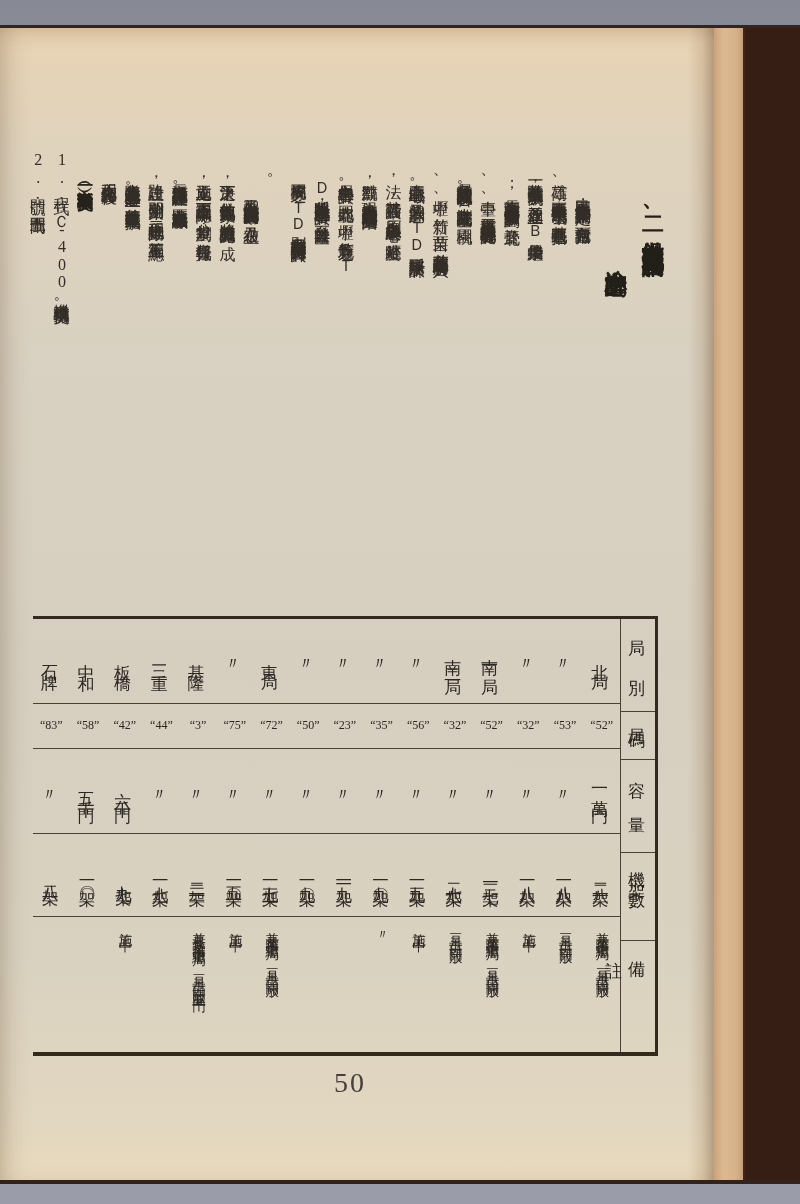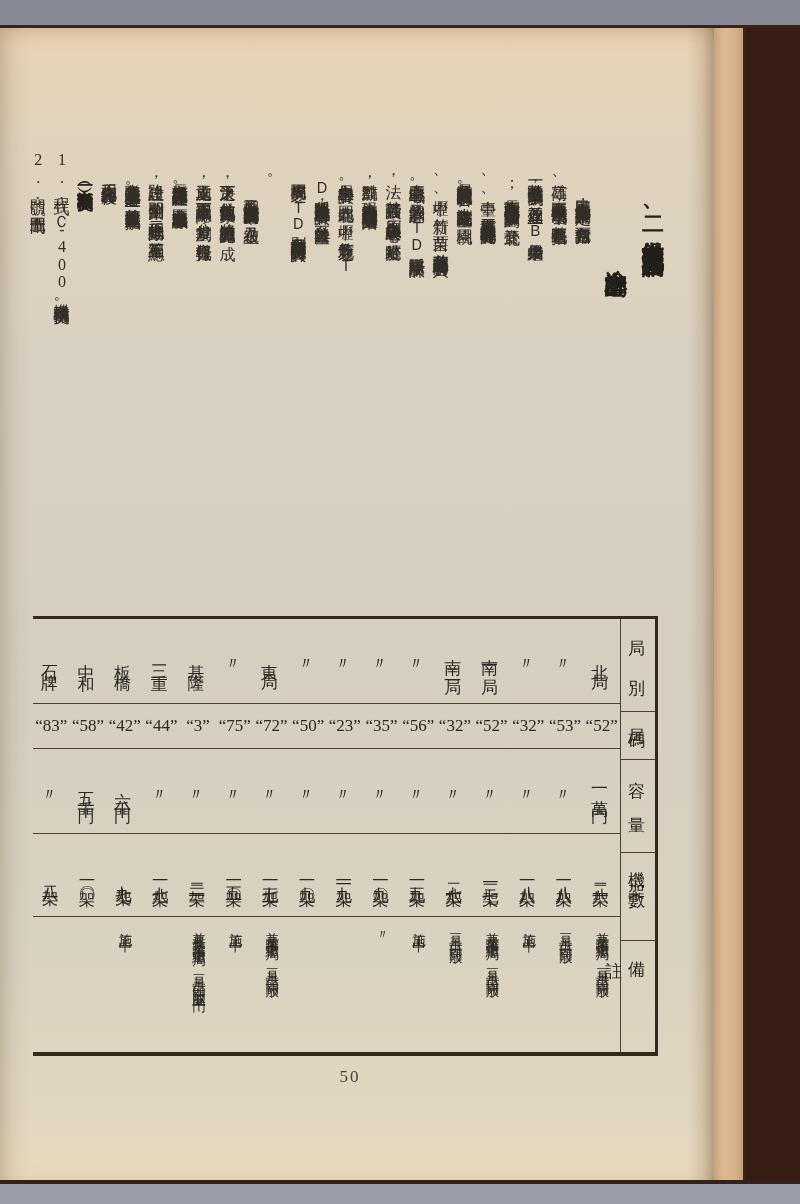--- a/index.html
+++ b/index.html
@@ -45,35 +45,35 @@
   .band-capacity{height:84px;}
   .band-racks{height:82px;}
   .band-note{flex:1 1 auto;}
   .cell{flex:1 0 0;min-width:0;writing-mode:vertical-rl;text-orientation:upright;
     color:#2b2722;overflow:visible;}
   .cell-bureau{font-size:17px;letter-spacing:10px;text-align:center;padding-right:9px;}
   .cell-capacity{font-size:17px;letter-spacing:8px;text-align:center;padding-right:9px;}
   .cell-racks{font-size:16.5px;letter-spacing:2px;text-align:center;padding-right:9px;}
   .cell-note{font-size:13.5px;line-height:13.5px;letter-spacing:3px;text-align:start;
     padding-top:5px;padding-right:11px;height:118px;}
-  .cell-code{writing-mode:horizontal-tb;text-orientation:mixed;font-size:17px;
+  .cell-code{writing-mode:horizontal-tb;text-orientation:mixed;font-size:12px;
     line-height:43px;text-align:center;letter-spacing:0;}
   .header-col{width:34px;border-left:1.5px solid #4a4034;border-right:3px solid #33291f;
     display:flex;flex-direction:column;}
   .hcell{writing-mode:vertical-rl;text-orientation:upright;font-size:17px;color:#26221c;
     padding-right:7px;border-bottom:1.5px solid #4a4034;}
   .hcell:last-child{border-bottom:none;}
   .h-bureau{height:84px;letter-spacing:40px;padding-top:8px;}
   .h-code{height:44px;letter-spacing:3px;padding-top:3px;}
   .h-capacity{height:84px;letter-spacing:36px;padding-top:8px;}
   .h-racks{height:82px;letter-spacing:10px;padding-top:5px;}
   .h-note{flex:1;letter-spacing:78px;padding-top:7px;}
   
   .page-number{position:absolute;left:318px;top:1039px;width:64px;text-align:center;
-    font-size:17px;letter-spacing:2px;color:#45413a;}
+    font-size:28px;letter-spacing:2px;color:#45413a;}
 </style>
 </head>
 <body>
 
 <div class="page">
 
   <div class="title-block">
     <div class="title-line1">二、世銀案擴充大臺北地區市內電話及長</div>
     <div class="title-line2">途主中心計劃</div>
   </div>

